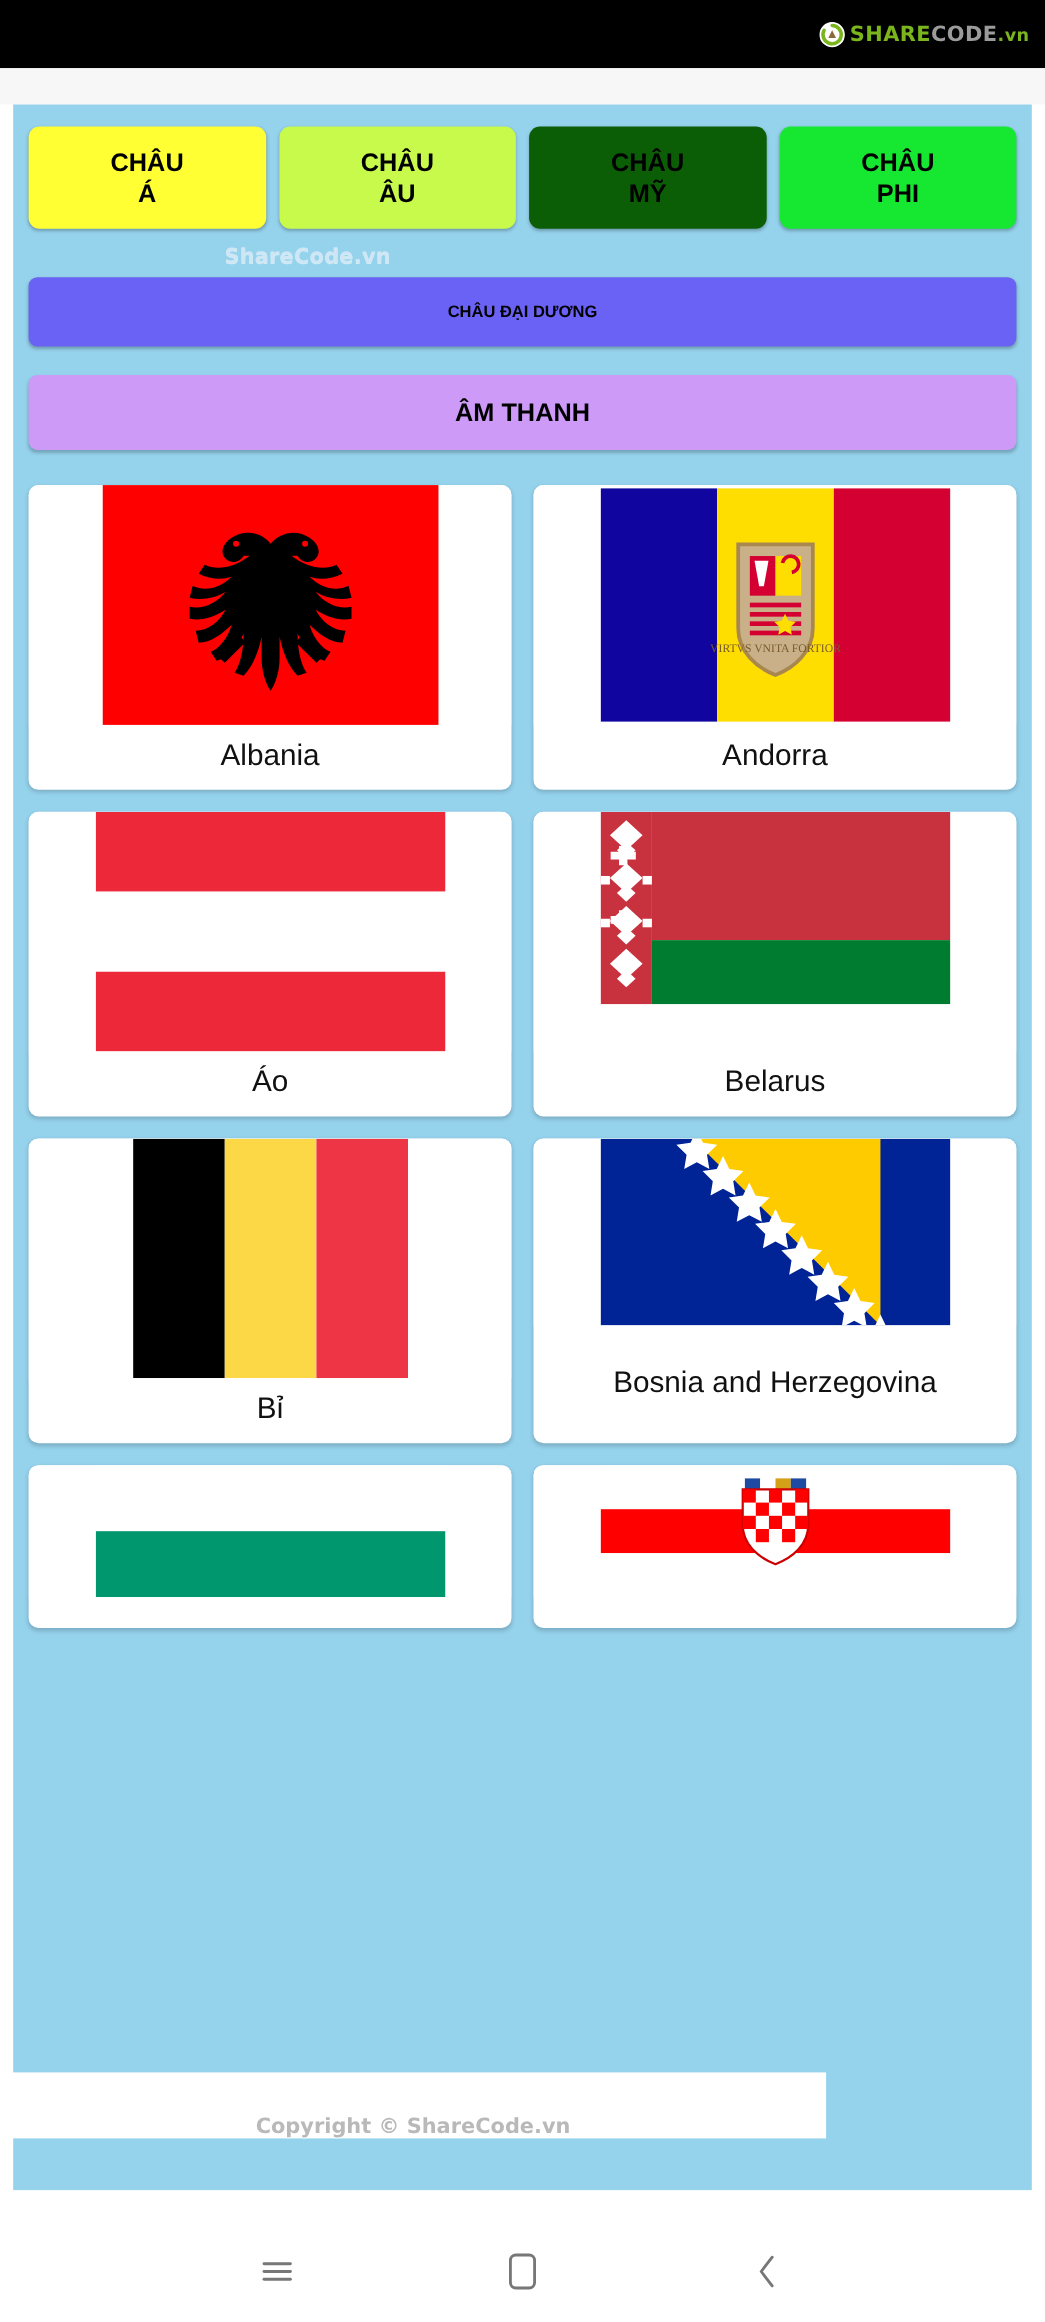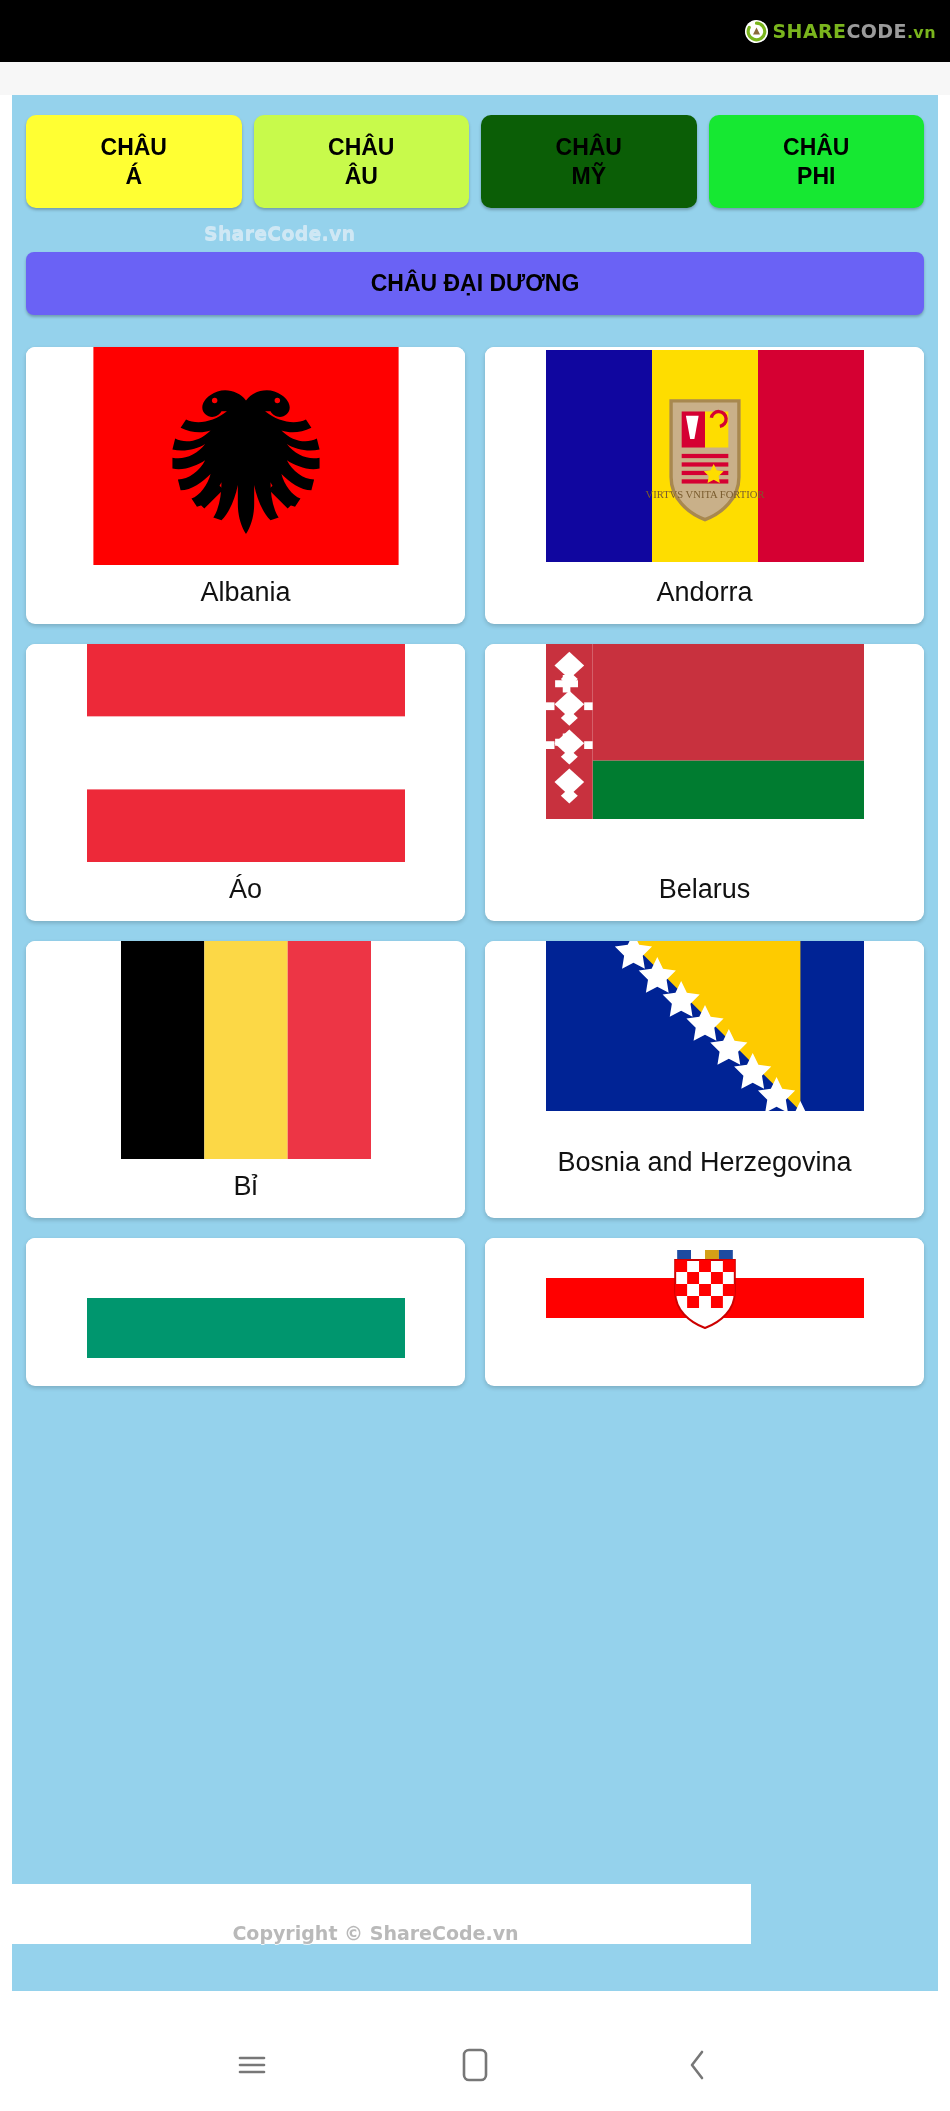--- a/index.html
+++ b/index.html
@@ -73,21 +73,21 @@
     margin:14px 0 8px 0;
     text-shadow:0 1px 0 rgba(255,255,255,.55);
     letter-spacing:.2px;
   }
 
   .row-two{
     display:flex;gap:28px;
   }
   .wbtn{
     flex:1 1 0;height:63px;border:none;border-radius:8px;
-    font-size:23px;font-weight:700;color:#000;
+    font-size:15px;font-weight:700;color:#000;
     font-family:"Liberation Sans", sans-serif;
     box-shadow:0 2px 3px rgba(0,0,0,.25);
     cursor:pointer;
   }
 
   .row-sound{margin-top:26px;}
   .sbtn{
     width:100%;height:68px;border:none;border-radius:8px;
     background:#cd9bf7;
     font-size:23px;font-weight:700;color:#000;
@@ -187,20 +187,23 @@
       <span>PHI</span>
     </button>
   </div>
 
   <div class="watermark-mid">ShareCode.vn</div>
 
   <div class="row-two">
     <button class="wbtn" style="background:#6a62f5;">CHÂU ĐẠI DƯƠNG</button>
   </div>
 
+  <div class="row-sound">
+    <button class="sbtn">ÂM THANH</button>
+  </div>
 
   <div class="grid">
 
     <div class="card">
       <div class="flagbox">
         <svg width="308" height="218" viewBox="0 0 140 100">
           <rect width="140" height="100" fill="#ff0000"></rect>
           <g fill="#000000" transform="translate(70,52) scale(1.25)">
             <path d="M0,-22 C-3,-26 -9,-27 -13,-24 C-16,-22 -17,-19 -15,-17
                      C-13,-15 -10,-16 -9,-18 L-7,-18

